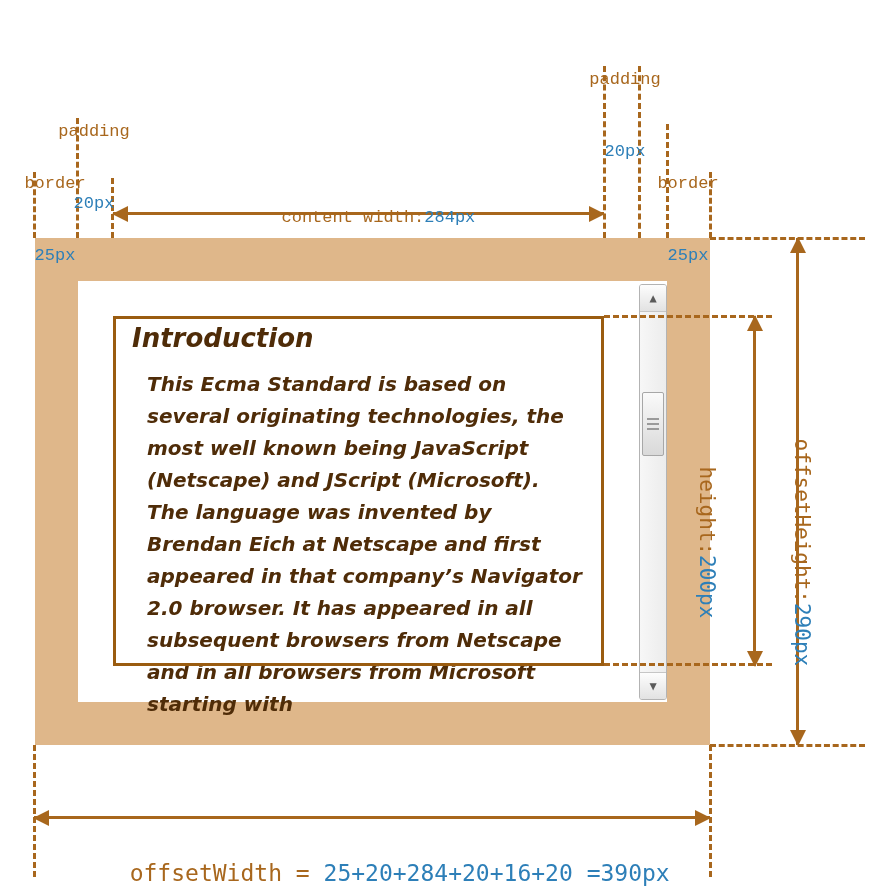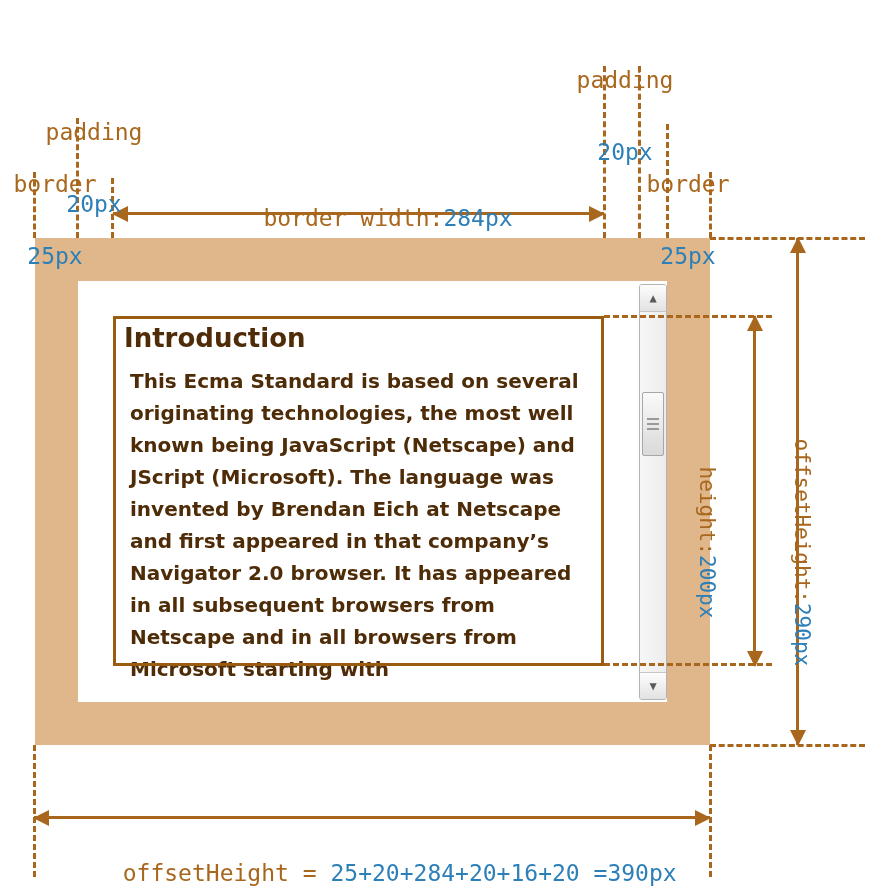--- a/index.html
+++ b/index.html
@@ -11,26 +11,26 @@
   }
   html,body{margin:0;padding:0;background:#fff;}
   .stage{
     position:relative;width:887px;height:894px;background:#fff;overflow:hidden;
     font-family:"DejaVu Sans Mono","Liberation Mono",monospace;
   }
   
   .border-box{position:absolute;left:35px;top:238px;width:675px;height:507px;background:var(--tan);z-index:1;}
   .padding-box{position:absolute;left:43px;top:43px;width:589px;height:421px;background:#fff;}
   .content{
-    position:absolute;left:116px;top:319px;width:486px;z-index:2;
+    position:absolute;left:124px;top:319px;width:486px;z-index:2;
     color:var(--ink);font-family:"DejaVu Sans","Liberation Sans",sans-serif;font-weight:bold;
-    padding:4px 8px 0 8px;box-sizing:border-box;
+    padding:4px 8px 0 8px;box-sizing:border-box;font-style:italic;
   }
   .content h2{margin:0 0 12px 0;font-size:26px;line-height:30px;}
-  .content p{margin:6px;font-size:20px;line-height:32px;}
+  .content p{margin:15px;font-size:20px;line-height:32px;}
   .content-outline{
     position:absolute;left:113px;top:316px;width:491px;height:350px;
     border:3px solid var(--outline);box-sizing:border-box;z-index:4;pointer-events:none;
   }
   
   .scrollbar{
     position:absolute;left:639px;top:284px;width:28px;height:416px;z-index:3;
     background:linear-gradient(to right,#f7f7f7,#ececec);
     border:1px solid #b3b3b3;border-radius:3px;box-sizing:border-box;
   }
@@ -59,21 +59,21 @@
   .arrow-h::before{left:-1px;transform:translateY(-50%);border-right:16px solid var(--brown);}
   .arrow-h::after{right:-1px;transform:translateY(-50%);border-left:16px solid var(--brown);}
   .arrow-v{position:absolute;width:3px;background:var(--brown);z-index:5;}
   .arrow-v::before,.arrow-v::after{content:"";position:absolute;left:50%;width:0;height:0;
     border-left:8px solid transparent;border-right:8px solid transparent;}
   .arrow-v::before{top:-1px;transform:translateX(-50%);border-bottom:16px solid var(--brown);}
   .arrow-v::after{bottom:-1px;transform:translateX(-50%);border-top:16px solid var(--brown);}
   
   .lbl{
     position:absolute;width:140px;text-align:center;z-index:6;
-    font-size:23px;line-height:24px;color:var(--brown);white-space:pre;
+    font-size:17px;line-height:24px;color:var(--brown);white-space:pre;font-family:Liberation Mono, monospace;
   }
   .lbl.wide{width:300px;}
   .blue{color:var(--blue);}
   .vlabel{
     position:absolute;z-index:6;font-size:21px;line-height:26px;color:var(--brown);white-space:pre;
     transform:rotate(90deg);transform-origin:0 0;
   }
   .bottom-lbl{position:absolute;left:52px;top:834px;width:640px;text-align:center;z-index:6;
     font-size:23px;color:var(--brown);white-space:pre;}
 </style>
@@ -138,27 +138,27 @@
   <div class="lbl" style="left:555px;top:20px;">
     <div>padding</div>
     <div class="blue">20px</div>
   </div>
   <div class="lbl" style="left:618px;top:124px;">
     <div>border</div>
     <div class="blue">25px</div>
   </div>
 
   <div class="lbl wide" style="left:208px;top:182px;">
-    <span>border width:</span><span class="blue">284px</span>
+    <span>content width:</span><span class="blue">284px</span>
   </div>
 
   <div class="vlabel" style="left:746px;top:416px;">
     <span>height:</span><span class="blue">200px</span>
   </div>
   <div class="vlabel" style="left:841px;top:388px;">
     <span>offsetHeight:</span><span class="blue">290px</span>
   </div>
 
   <div class="bottom-lbl">
-    <span>offsetHeight = </span><span class="blue">25+20+284+20+16+20 =390px</span>
+    <span>offsetWidth = </span><span class="blue">25+20+284+20+16+20 =390px</span>
   </div>
 
 </div>
 
 </body></html>

